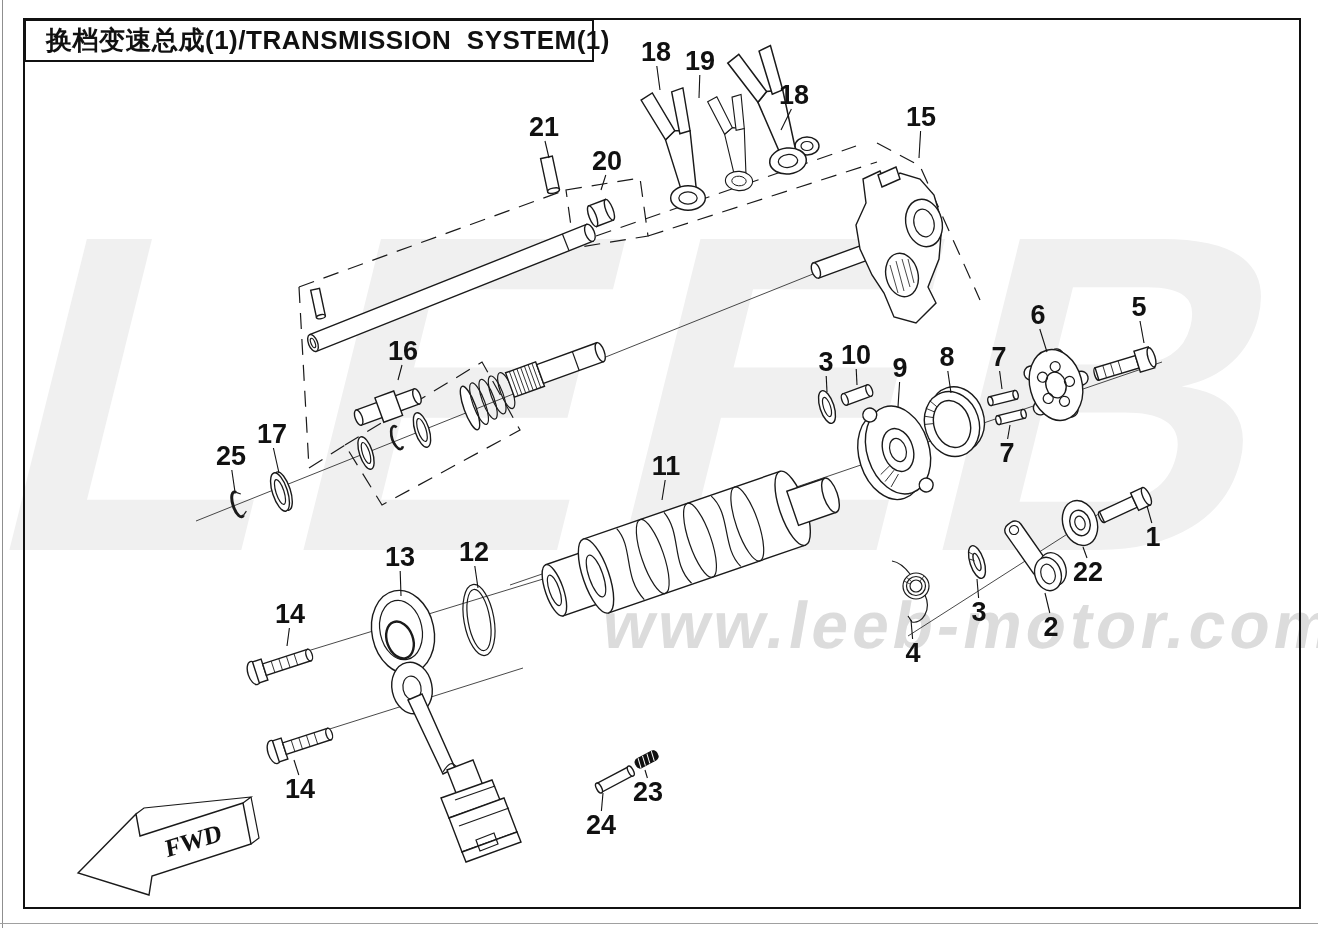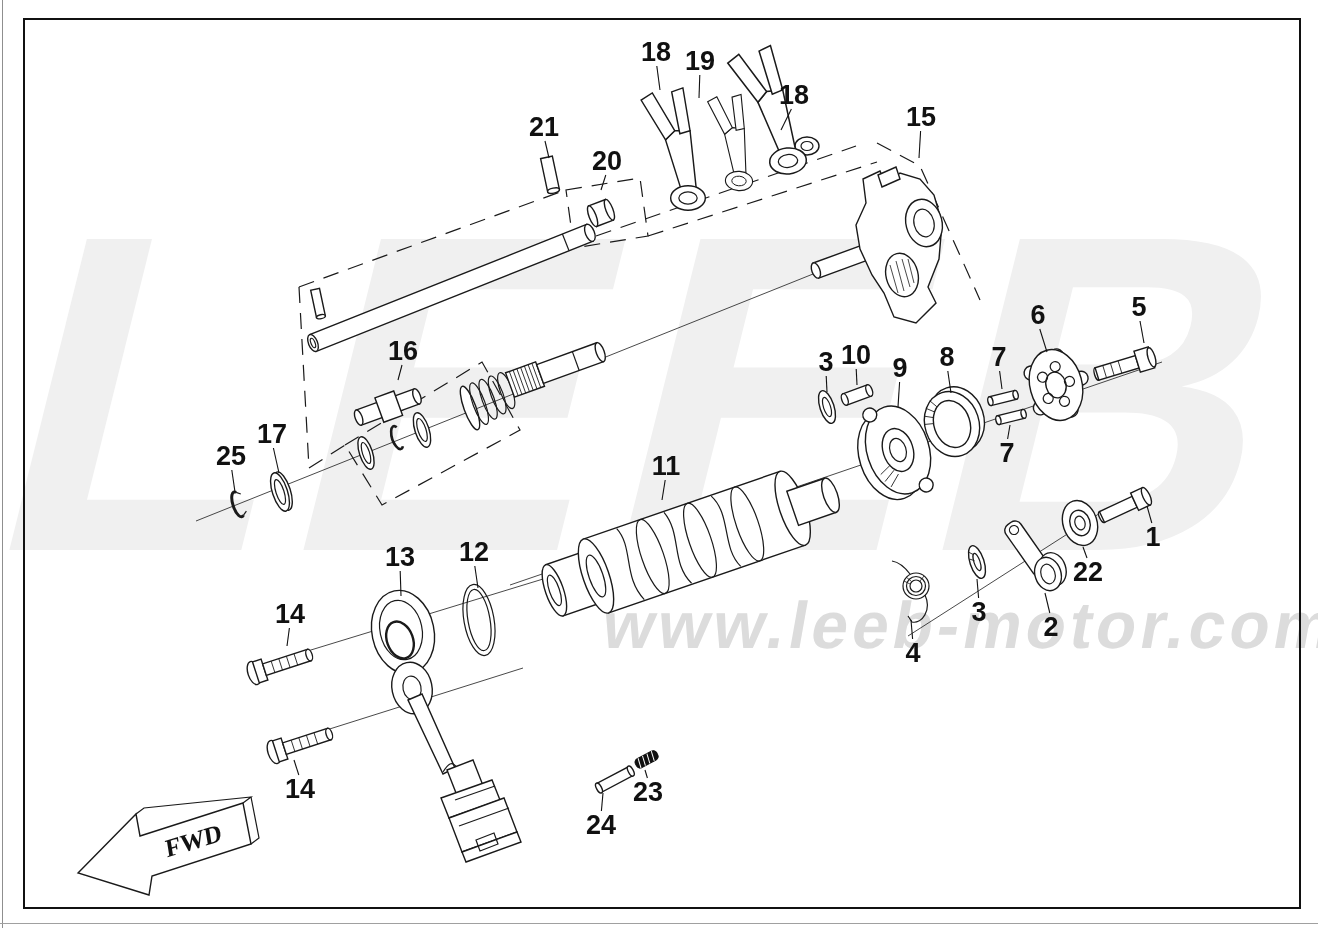--- a/index.html
+++ b/index.html
@@ -401,14 +401,17 @@
         <text x="979" y="612" class="callout">3</text>
         <line x1="912.6" y1="639" x2="911" y2="620" class="leader"></line>
         <text x="913" y="653" class="callout">4</text>
         <line x1="601.4" y1="811" x2="603" y2="793" class="leader"></line>
         <text x="601" y="825" class="callout">24</text>
         <line x1="647.4" y1="778" x2="645" y2="770" class="leader"></line>
         <text x="648" y="792" class="callout">23</text>
       </g>
   </svg>
 
+  <div class="title-box">
+    <span class="title-text">换档变速总成(1)/TRANSMISSION  SYSTEM(1)</span>
+  </div>
 
 </div>
 
 </body></html>

